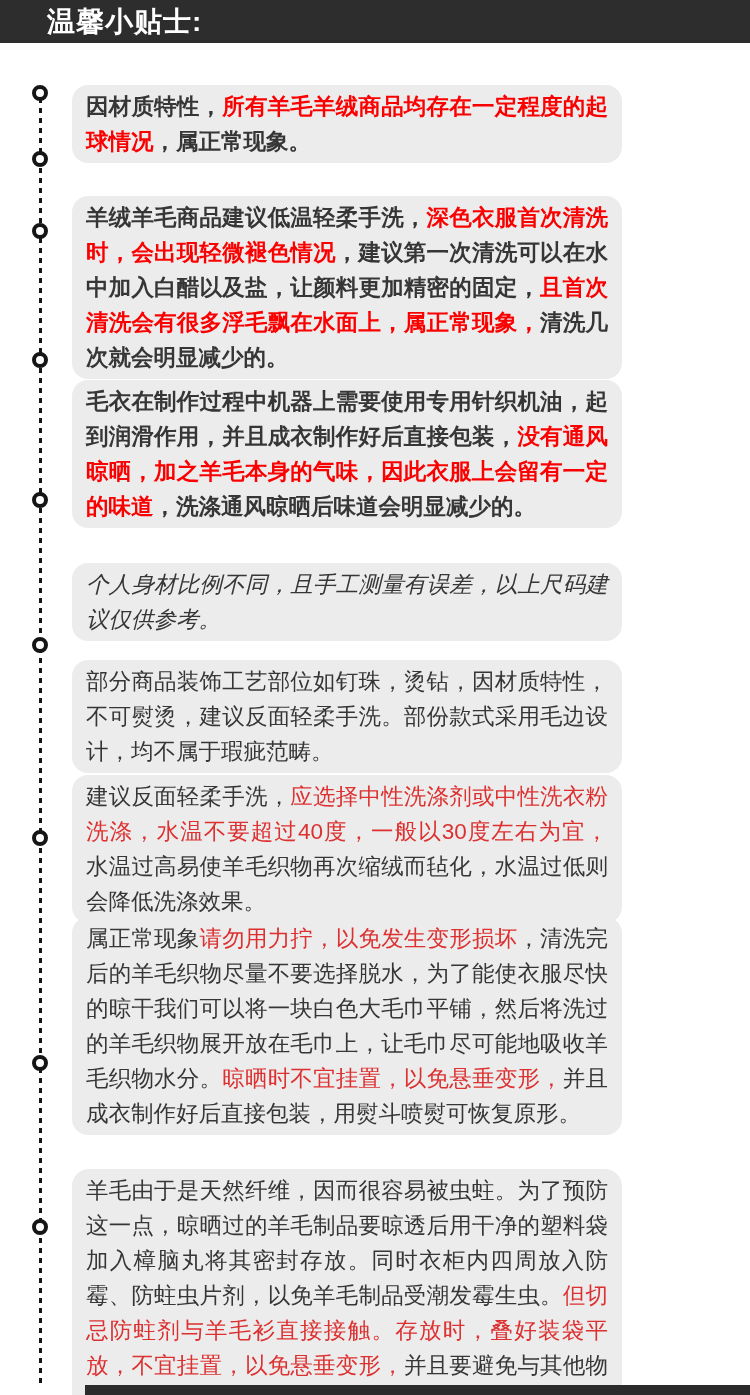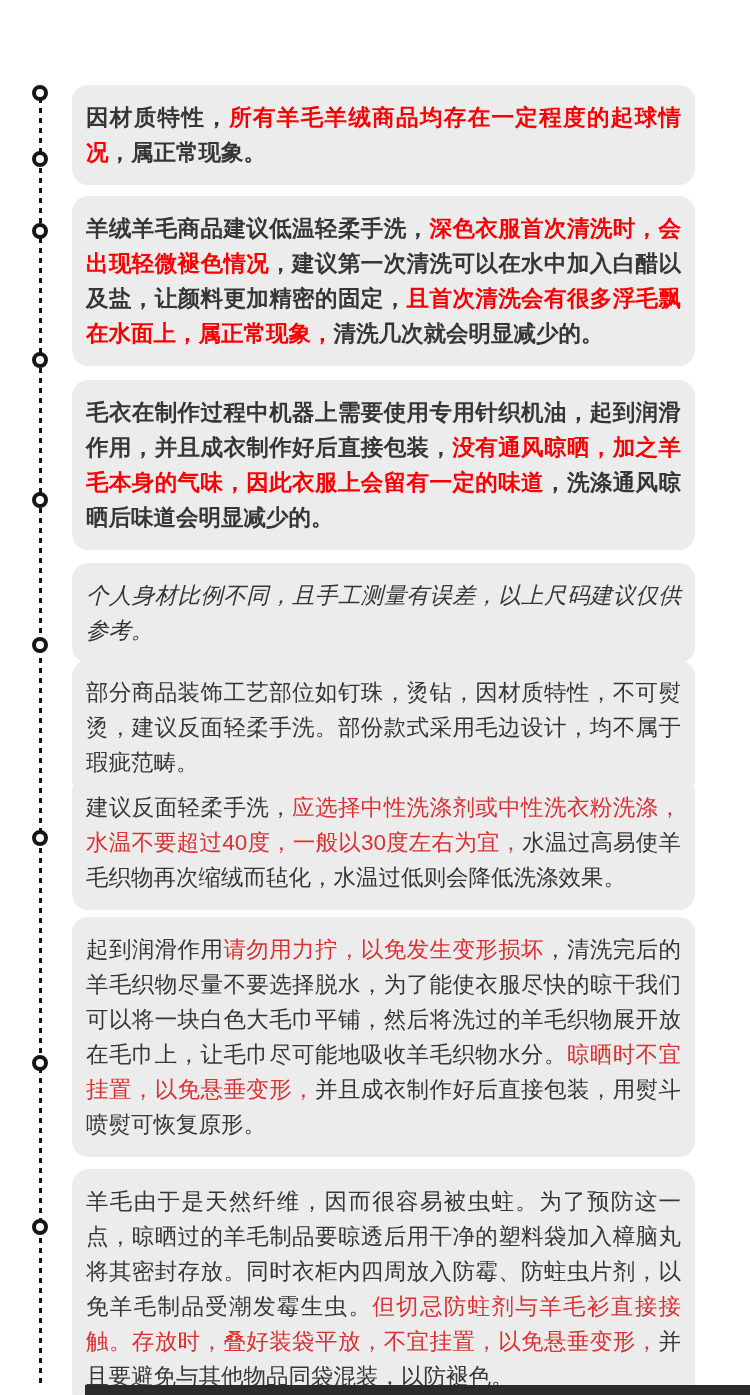--- a/index.html
+++ b/index.html
@@ -18,38 +18,41 @@
   .rail-line{
     position:absolute;left:39px;width:3px;
     background:repeating-linear-gradient(to bottom,#151515 0 5px,transparent 5px 10px);
   }
   .rail-dot{
     position:absolute;left:31.5px;width:8px;height:8px;
     border:4.5px solid #151515;border-radius:50%;background:#fff;box-sizing:content-box;
   }
   .tips{position:absolute;top:0;left:0;right:0;}
   .tip{
-    position:absolute;left:72px;width:623px;box-sizing:border-box;
+    position:absolute;left:72px;width:550px;box-sizing:border-box;
     background:var(--box-bg,#ececec);border-radius:16px;
-    padding:15px 14px;font-size:22.5px;line-height:35px;
+    padding:4px 14px;font-size:22.5px;line-height:35px;
     color:var(--text-dark,#333);text-align:justify;
   }
   .tip.bold{font-weight:700;}
   .tip .seg-dark{color:var(--text-dark,#333);}
   .tip.bold .seg-red{color:var(--red-bold,#ff0000);}
   .tip.normal .seg-red{color:var(--red-normal,#e03030);}
   .bottom-bar{
     position:absolute;left:85px;right:0;bottom:0;height:10px;
     background:var(--bottom-bar,#2b2b2b);
   }
 </style>
 </head>
 <body>
 
 <div class="page" style="--header-bg: #2d2d2d; --header-text: #ffffff; --box-bg: #ececec; --text-dark: #363636; --red-bold: #fb0000; --red-normal: #dd3030; --bottom-bar: #2b2b2b;">
+  <div class="header">
+    <span class="header-title">温馨小贴士:</span>
+  </div>
 
   <div class="rail-line" style="top: 88px; height: 1298px;"></div>
   <div class="rail-dots">
       <div class="rail-dot" style="top: 84.5px;"></div>
       <div class="rail-dot" style="top: 150.5px;"></div>
       <div class="rail-dot" style="top: 222.5px;"></div>
       <div class="rail-dot" style="top: 351.5px;"></div>
       <div class="rail-dot" style="top: 491.5px;"></div>
       <div class="rail-dot" style="top: 636.5px;"></div>
       <div class="rail-dot" style="top: 829.5px;"></div>
@@ -57,18 +60,18 @@
       <div class="rail-dot" style="top: 1218.5px;"></div>
     </div>
 
   <div class="tips">
       <div class="tip bold" style="top: 85px;"><span class="seg-dark">因材质特性，</span><span class="seg-red">所有羊毛羊绒商品均存在一定程度的起球情况</span><span class="seg-dark">，属正常现象。</span></div>
       <div class="tip bold" style="top: 196px;"><span class="seg-dark">羊绒羊毛商品建议低温轻柔手洗，</span><span class="seg-red">深色衣服首次清洗时，会出现轻微褪色情况</span><span class="seg-dark">，建议第一次清洗可以在水中加入白醋以及盐，让颜料更加精密的固定，</span><span class="seg-red">且首次清洗会有很多浮毛飘在水面上，属正常现象，</span><span class="seg-dark">清洗几次就会明显减少的。</span></div>
       <div class="tip bold" style="top: 380px;"><span class="seg-dark">毛衣在制作过程中机器上需要使用专用针织机油，起到润滑作用，并且成衣制作好后直接包装，</span><span class="seg-red">没有通风晾晒，加之羊毛本身的气味，因此衣服上会留有一定的味道</span><span class="seg-dark">，洗涤通风晾晒后味道会明显减少的。</span></div>
       <div class="tip normal" style="top: 563px; font-style: italic;"><span class="seg-dark">个人身材比例不同，且手工测量有误差，以上尺码建议仅供参考。</span></div>
       <div class="tip normal" style="top: 660px;"><span class="seg-dark">部分商品装饰工艺部位如钉珠，烫钻，因材质特性，不可熨烫，建议反面轻柔手洗。部份款式采用毛边设计，均不属于瑕疵范畴。</span></div>
       <div class="tip normal" style="top: 775px;"><span class="seg-dark">建议反面轻柔手洗，</span><span class="seg-red">应选择中性洗涤剂或中性洗衣粉洗涤，水温不要超过40度，一般以30度左右为宜，</span><span class="seg-dark">水温过高易使羊毛织物再次缩绒而毡化，水温过低则会降低洗涤效果。</span></div>
-      <div class="tip normal" style="top: 917px;"><span class="seg-dark">起到润滑作用</span><span class="seg-red">请勿用力拧，以免发生变形损坏</span><span class="seg-dark">，清洗完后的羊毛织物尽量不要选择脱水，为了能使衣服尽快的晾干我们可以将一块白色大毛巾平铺，然后将洗过的羊毛织物展开放在毛巾上，让毛巾尽可能地吸收羊毛织物水分。</span><span class="seg-red">晾晒时不宜挂置，以免悬垂变形，</span><span class="seg-dark">并且成衣制作好后直接包装，用熨斗喷熨可恢复原形。</span></div>
+      <div class="tip normal" style="top: 917px;"><span class="seg-dark">属正常现象</span><span class="seg-red">请勿用力拧，以免发生变形损坏</span><span class="seg-dark">，清洗完后的羊毛织物尽量不要选择脱水，为了能使衣服尽快的晾干我们可以将一块白色大毛巾平铺，然后将洗过的羊毛织物展开放在毛巾上，让毛巾尽可能地吸收羊毛织物水分。</span><span class="seg-red">晾晒时不宜挂置，以免悬垂变形，</span><span class="seg-dark">并且成衣制作好后直接包装，用熨斗喷熨可恢复原形。</span></div>
       <div class="tip normal" style="top: 1169px; border-radius: 17px;"><span class="seg-dark">羊毛由于是天然纤维，因而很容易被虫蛀。为了预防这一点，晾晒过的羊毛制品要晾透后用干净的塑料袋加入樟脑丸将其密封存放。同时衣柜内四周放入防霉、防蛀虫片剂，以免羊毛制品受潮发霉生虫。</span><span class="seg-red">但切忌防蛀剂与羊毛衫直接接触。存放时，叠好装袋平放，不宜挂置，以免悬垂变形，</span><span class="seg-dark">并且要避免与其他物品同袋混装，以防褪色。</span></div>
     </div>
 
   <div class="bottom-bar"></div>
 </div>
 
 </body></html>

